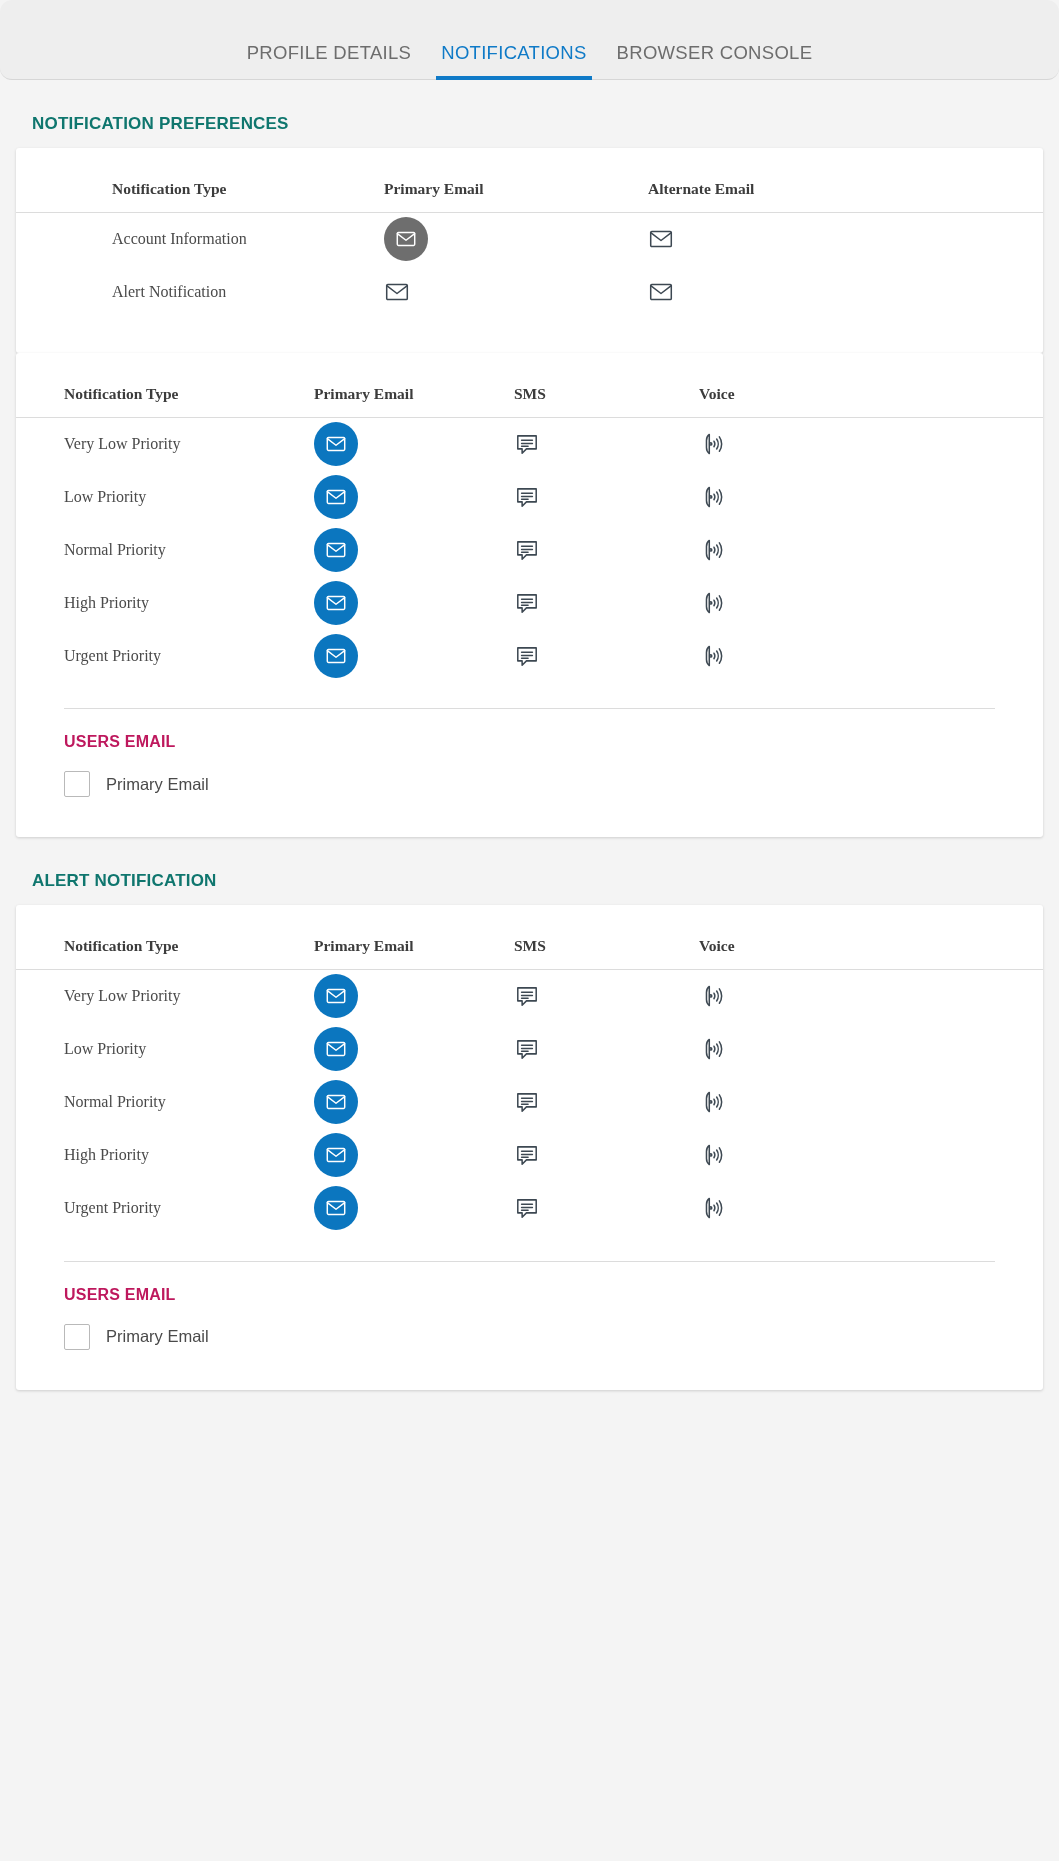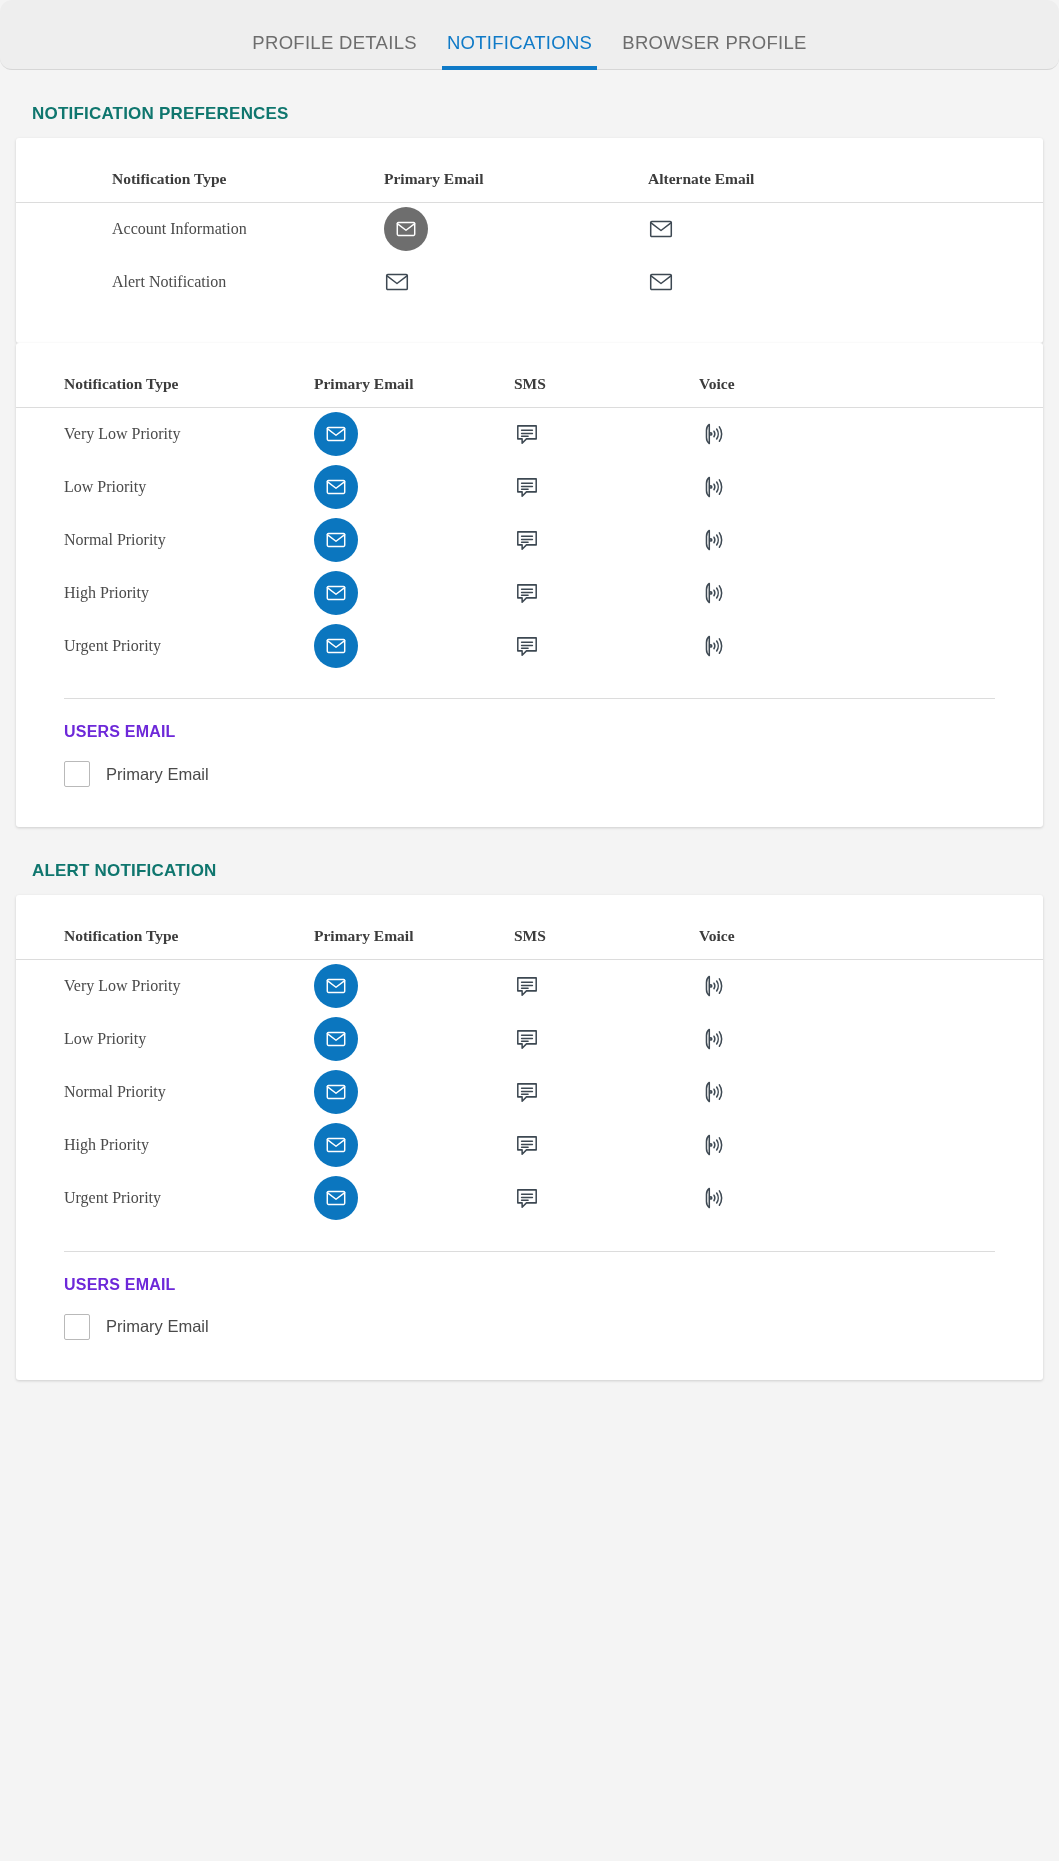--- a/index.html
+++ b/index.html
@@ -6,21 +6,21 @@
   html, body {
     width: 1059px;
     height: 1861px;
     background: #f4f4f4;
     font-family: "Liberation Sans", sans-serif;
     overflow: hidden;
   }
 
   
   .tabbar {
-    height: 70px;
+    height: 80px;
     background: #eeeeee;
     border-bottom: 1px solid #d6d6d6;
     display: flex;
     align-items: flex-end;
     justify-content: center;
     position: relative;
     border-radius: 12px;
   }
   .tab {
     font-size: 18.5px;
@@ -113,21 +113,21 @@
 
   
   .users-email-wrap {
     margin: 0 48px;
     border-top: 1px solid #dcdcdc;
     padding: 24px 0 40px 0;
   }
   .users-email-title {
     font-size: 16px;
     font-weight: bold;
-    color: #6d28d9;
+    color: #be185d;
     letter-spacing: .2px;
     margin-bottom: 20px;
   }
   .checkrow { display: flex; align-items: center; gap: 16px; }
   .checkbox {
     width: 26px; height: 26px;
     border: 1px solid #b9b9b9;
     background: #fff;
     border-radius: 2px;
     flex: 0 0 auto;
@@ -141,21 +141,21 @@
 <body>
 
 <div class="tabbar">
   <div class="tab">
     <span>PROFILE DETAILS</span>
   </div>
   <div class="tab active">
     <span>NOTIFICATIONS</span>
   </div>
   <div class="tab">
-    <span>BROWSER PROFILE</span>
+    <span>BROWSER CONSOLE</span>
   </div>
 </div>
 
 <div class="page">
 
   <div class="section-title">NOTIFICATION PREFERENCES</div>
 
   <div class="card">
     <table class="ntable prefs">
       <colgroup>

